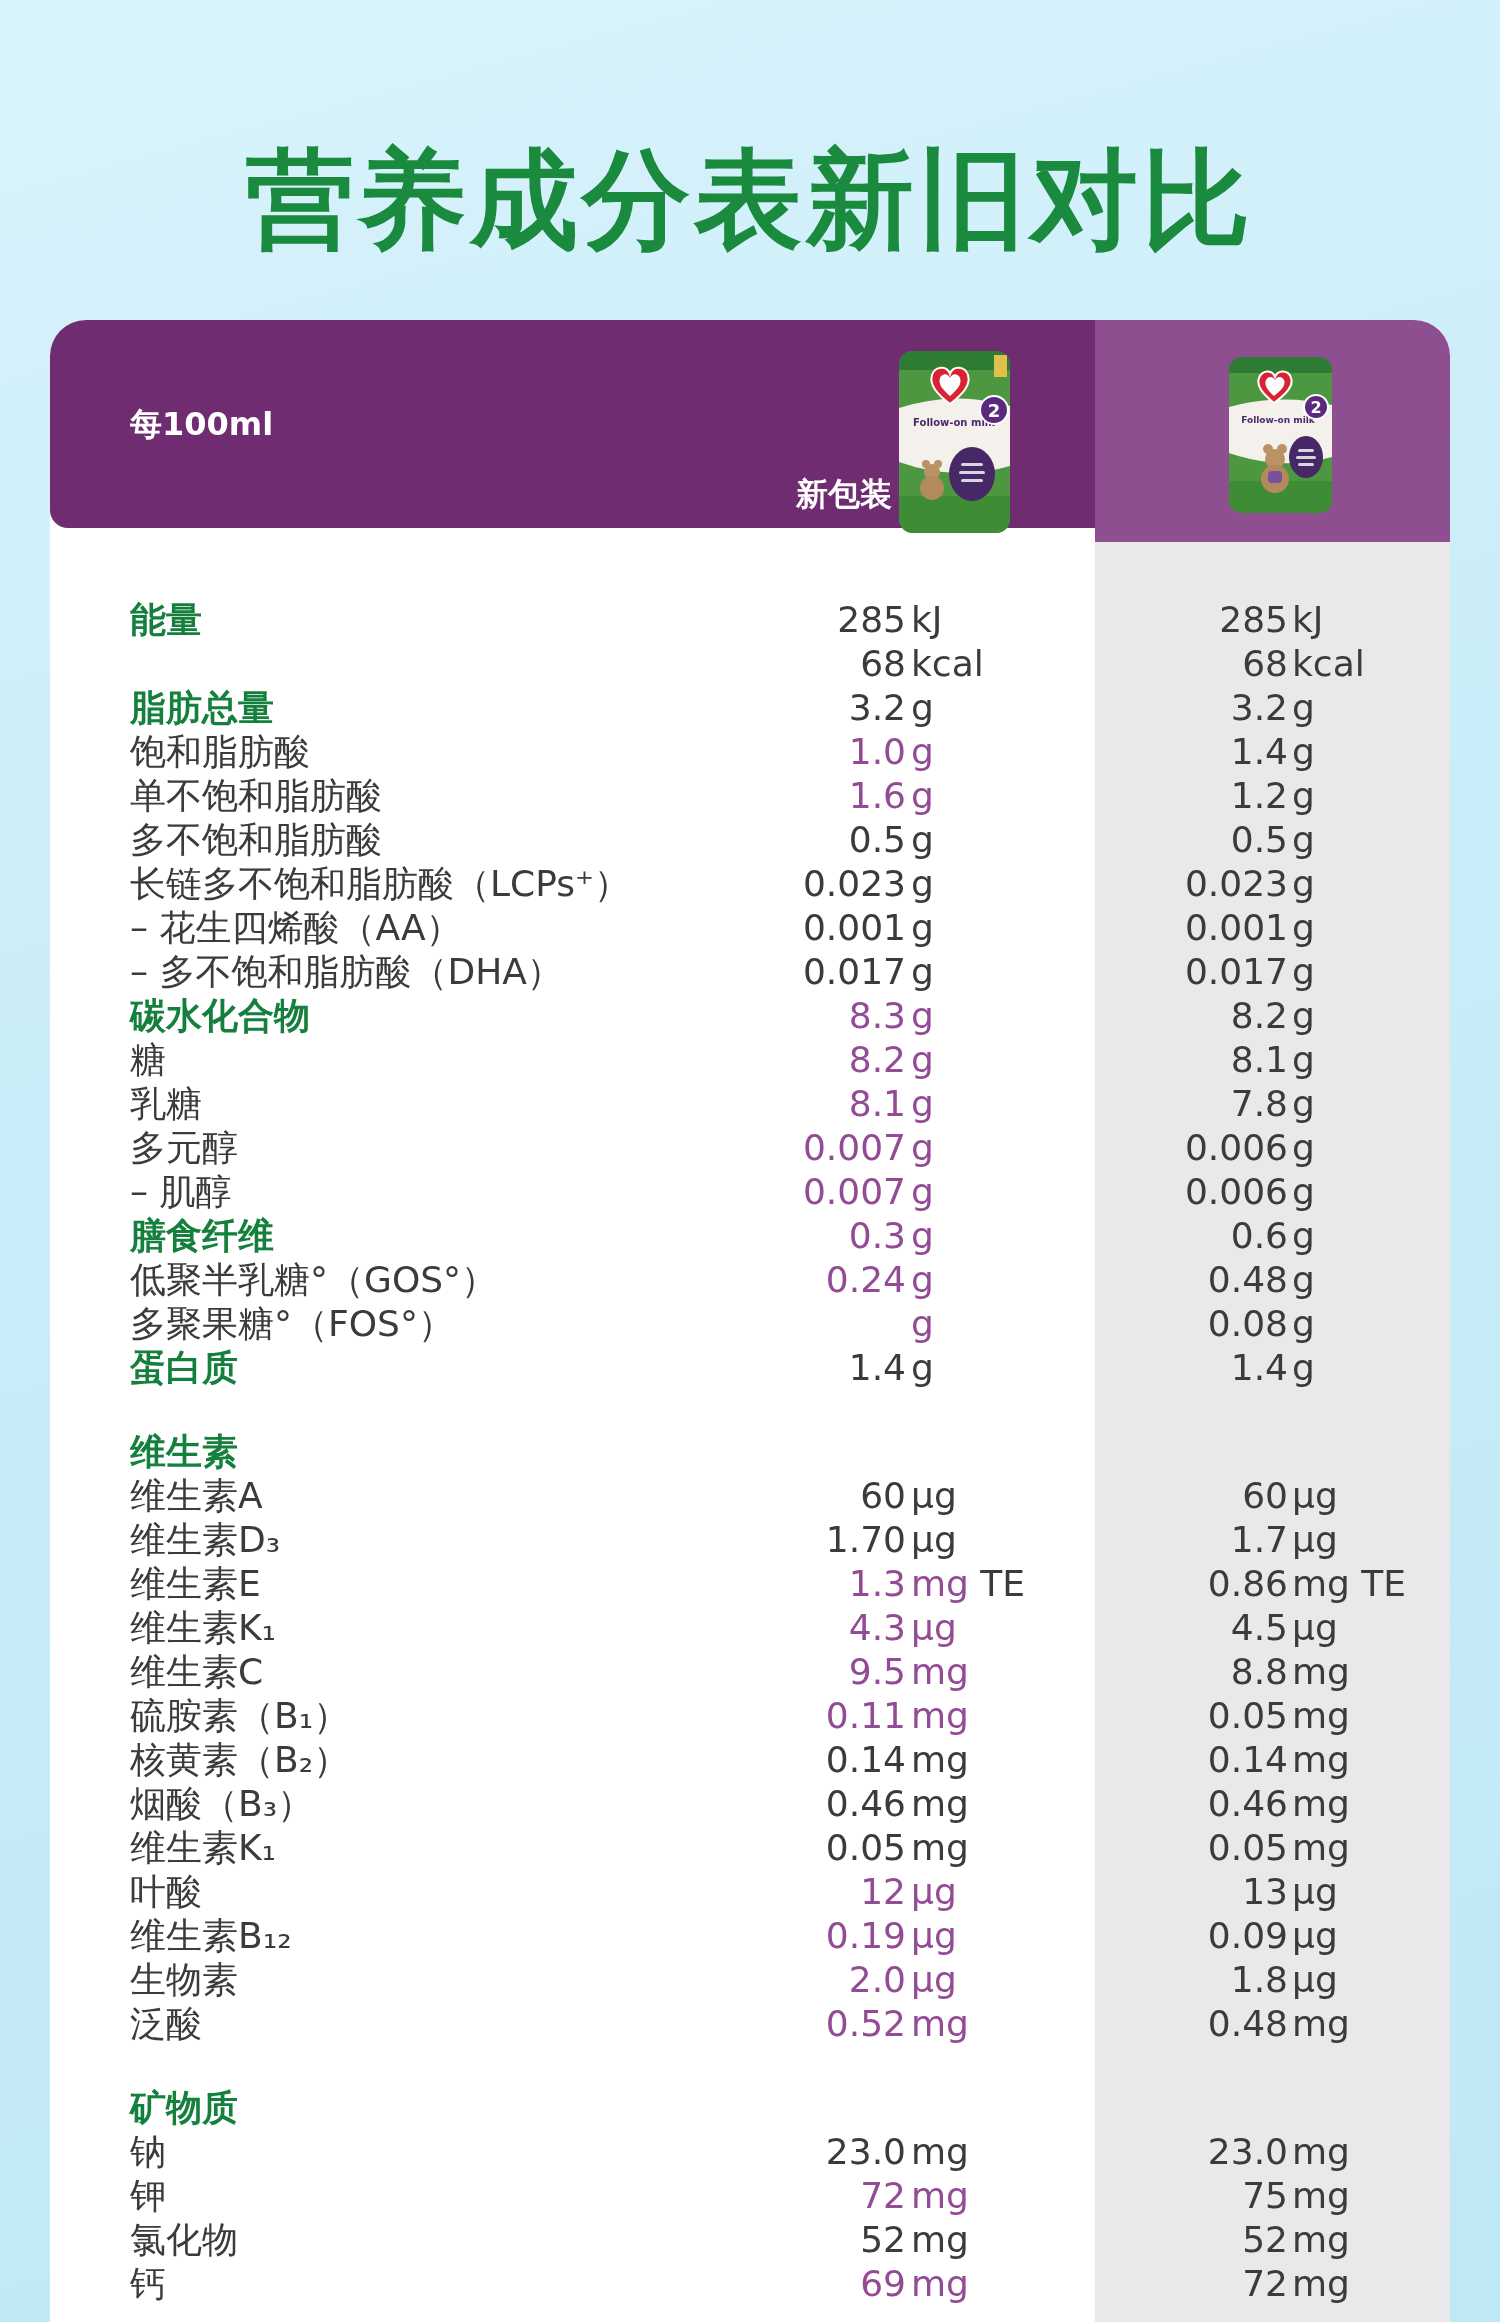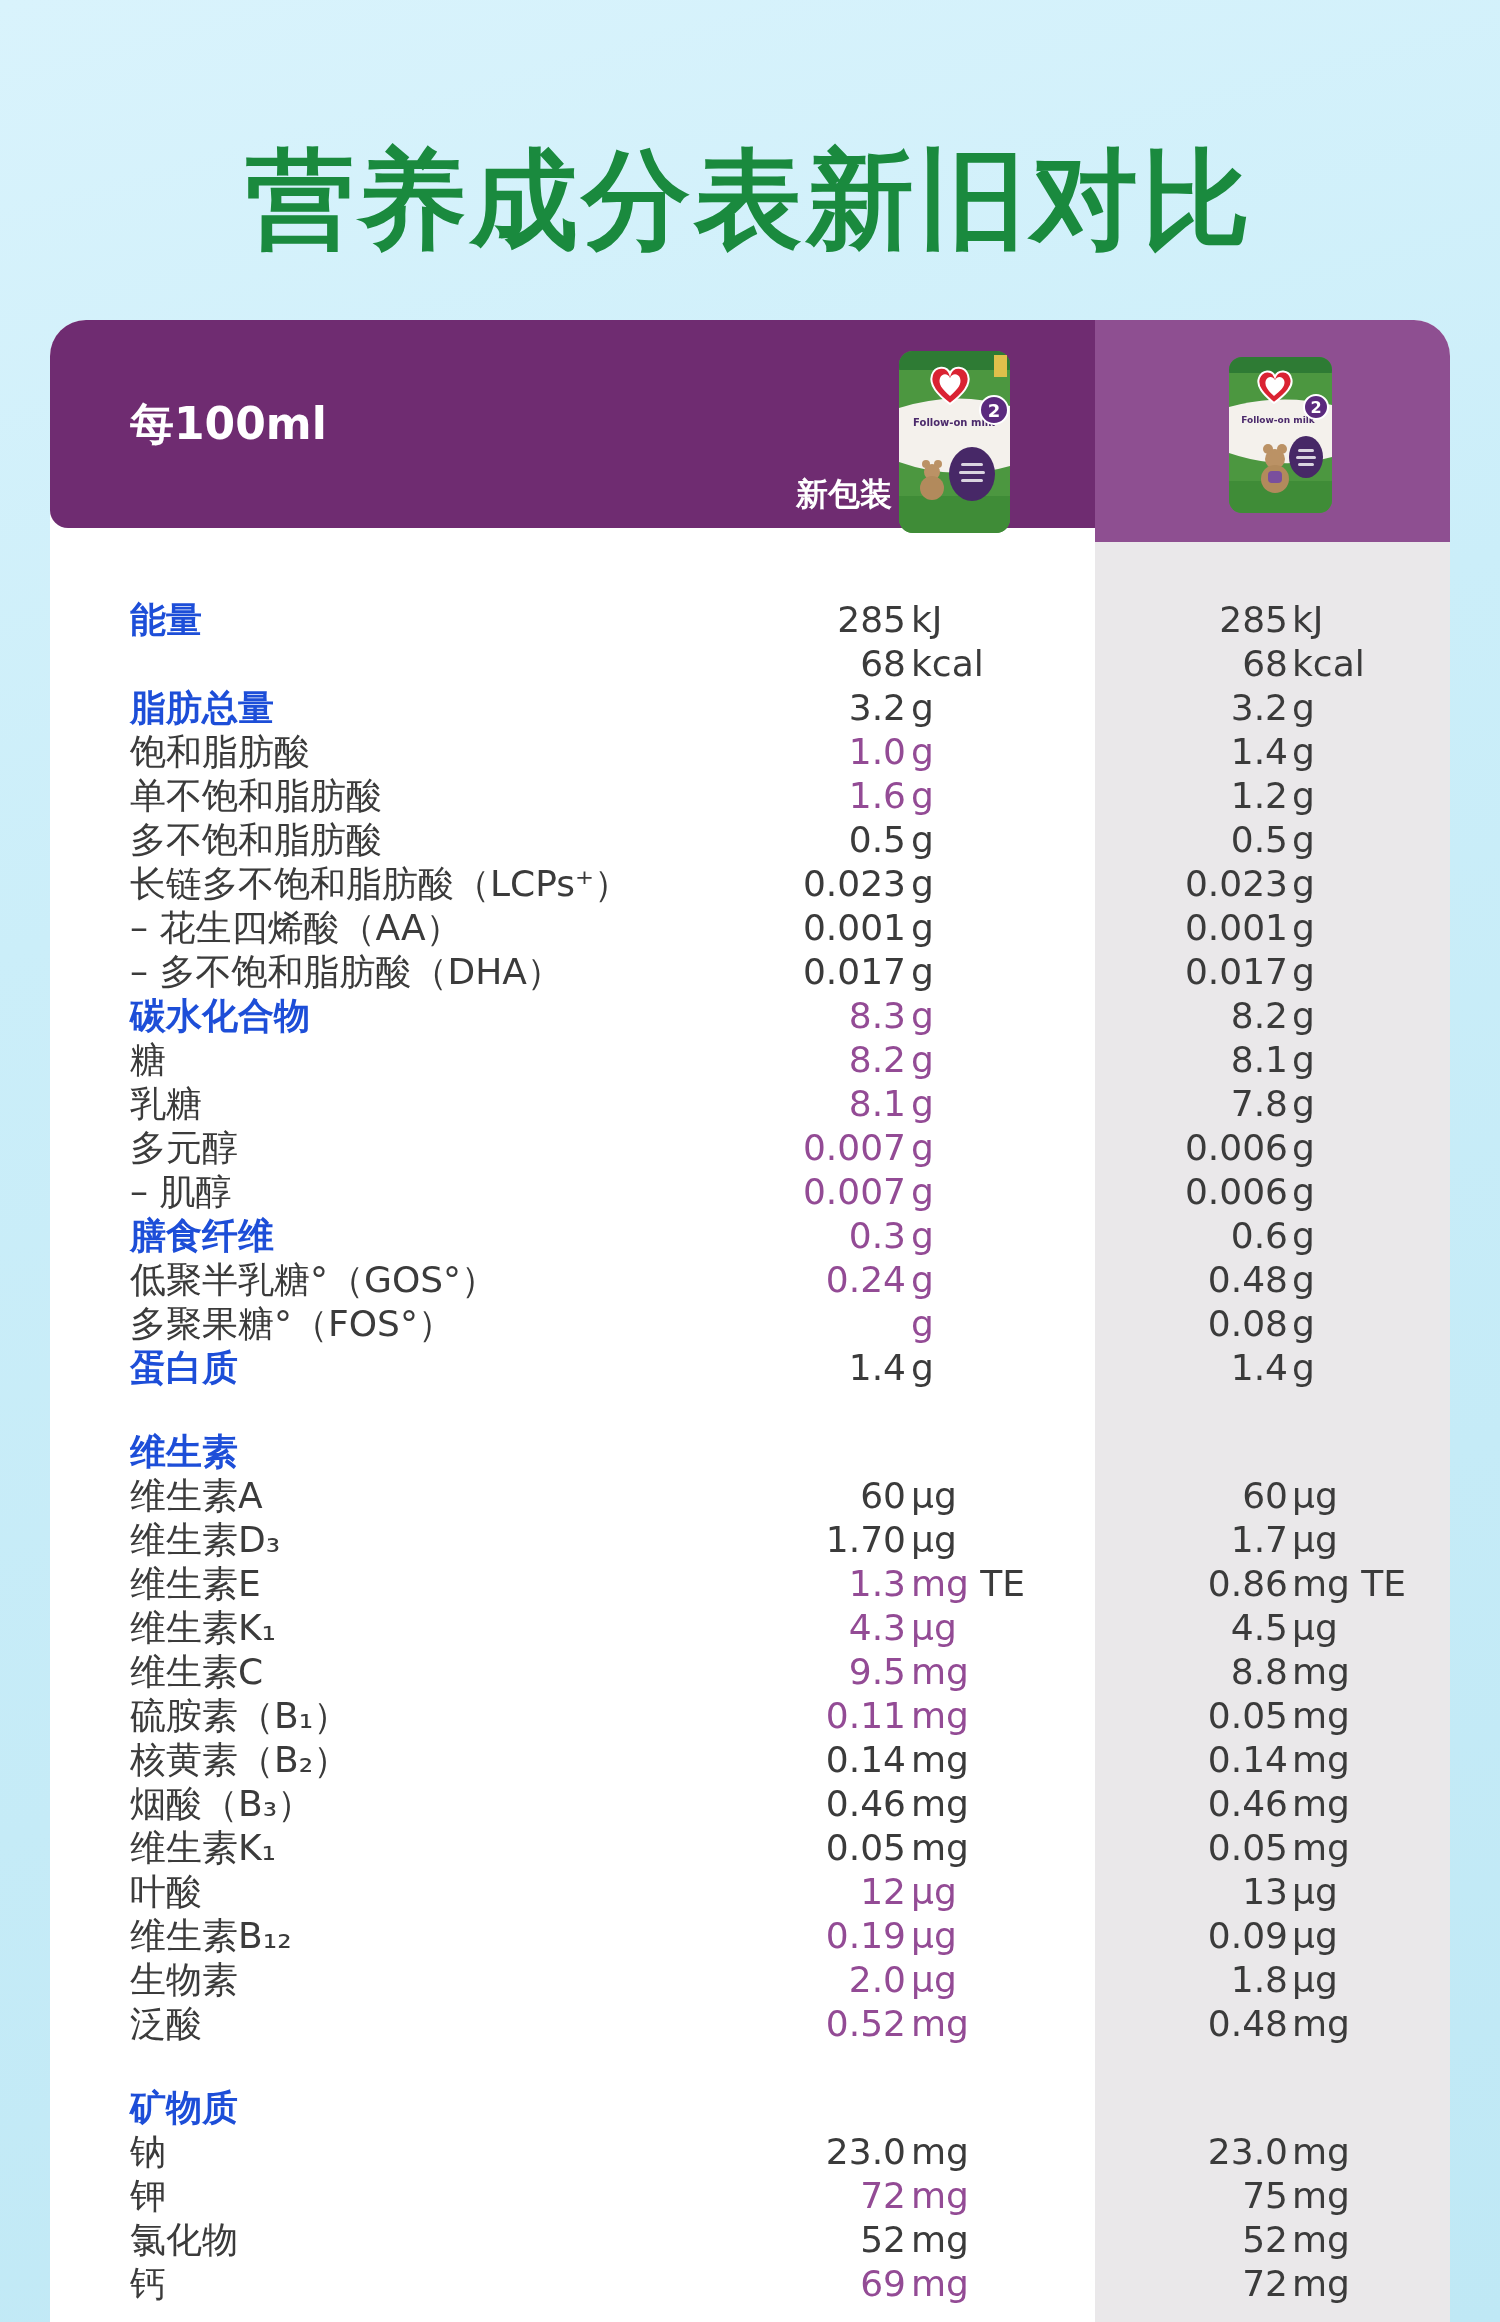--- a/index.html
+++ b/index.html
@@ -23,32 +23,32 @@
   }
   .hdr-light{
     position:absolute;left:1045px;top:0;width:355px;height:222px;
     background:#8e4f91;border-radius:0 36px 0 0;z-index:1;
   }
   .stripe{
     position:absolute;left:1045px;top:222px;width:355px;height:1780px;
     background:#eae8ea;z-index:0;
   }
   .hmeasure{position:absolute;left:80px;top:78px;line-height:52px;
-    font-size:44px;font-weight:700;color:#ffffff;}
+    font-size:32px;font-weight:700;color:#ffffff;}
   .hnew{position:absolute;left:600px;top:152px;width:242px;text-align:right;
     line-height:44px;font-size:32px;font-weight:700;color:#ffffff;}
   .can{position:absolute;z-index:3;}
   .can-new{left:848px;top:26px;width:113px;height:188px;}
   .can-old{left:1178px;top:33px;width:105px;height:162px;}
   .rows{position:absolute;left:0;top:278px;width:1400px;z-index:2;}
   .row{position:relative;height:44px;}
   .row.gap{margin-top:40px;padding-left:26px;}
   .row span{line-height:44px;font-size:36px;color:#3b3b3b;white-space:pre;}
   .lbl{position:absolute;left:80px;top:0;color:#333333;}
-  .lbl.b{font-weight:700;color:#1d4ed8;}
+  .lbl.b{font-weight:700;color:#15803d;}
   .nnum{position:absolute;left:500px;top:0;width:356px;text-align:right;}
   .nunit{position:absolute;left:861px;top:0;}
   .onum{position:absolute;left:930px;top:0;width:308px;text-align:right;}
   .ounit{position:absolute;left:1242px;top:0;}
   .hl{color:#934b95 !important;}
   .sfx{color:#3b3b3b !important;}
 </style>
 </head>
 <body>
 

